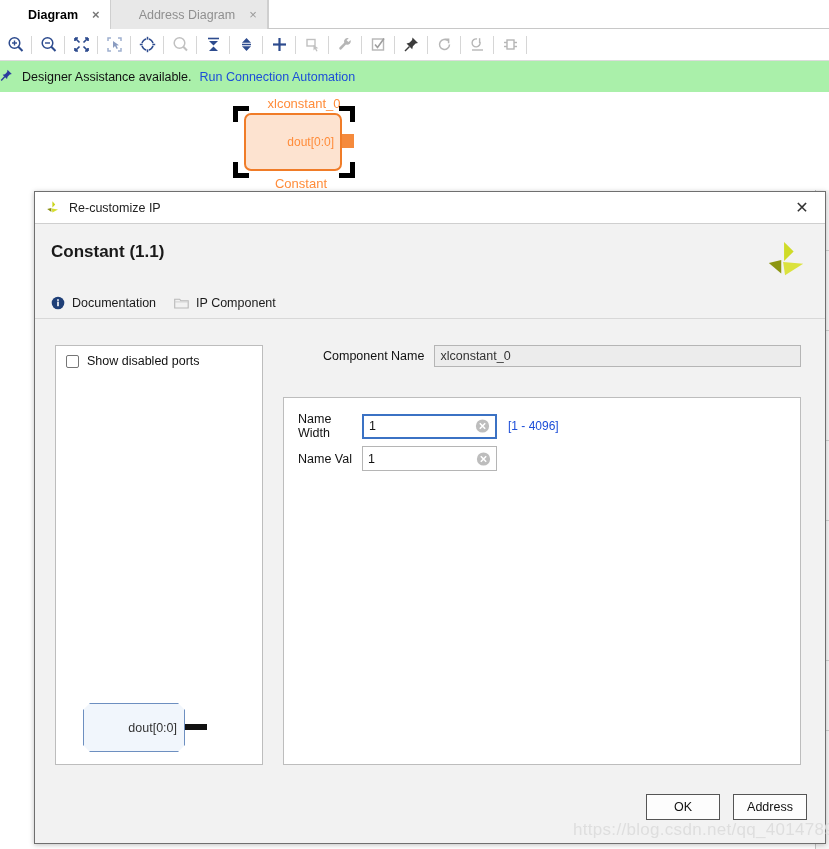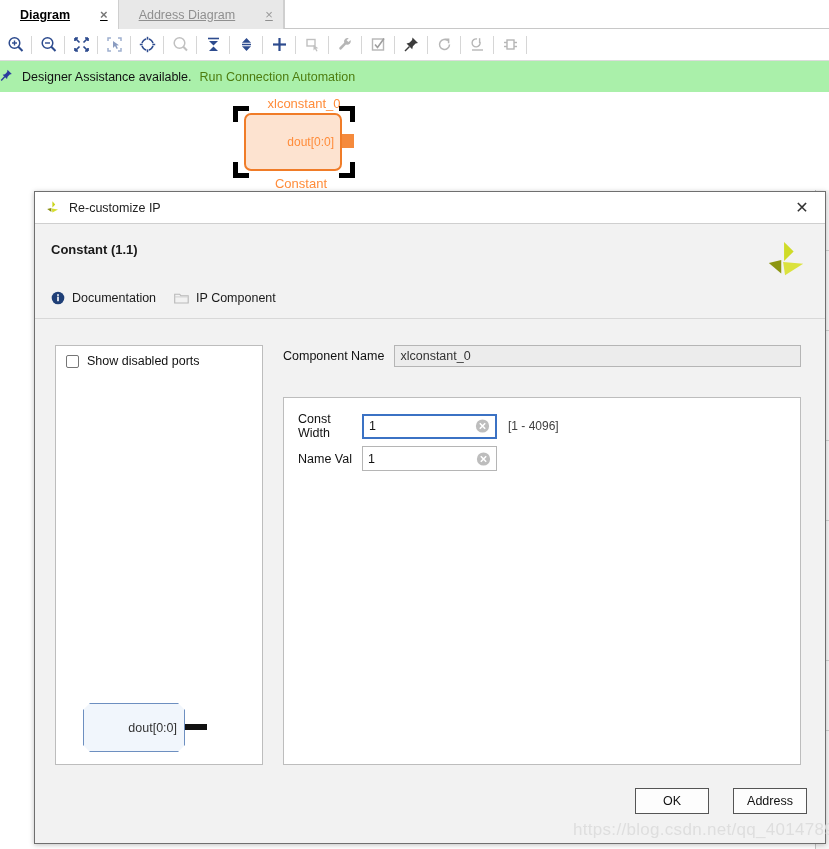--- a/index.html
+++ b/index.html
@@ -14,26 +14,25 @@
   #root { position: relative; width: 829px; height: 849px; background: #ffffff; }
 
   
   .tabbar {
     position: absolute; left: 0; top: 0; width: 829px; height: 29px;
     background: #e8e8e8;
     border-bottom: 1px solid #c8c8c8;
     display: flex; align-items: stretch;
   }
   .tab {
-    display: flex; align-items: center; gap: 30px;
-    padding: 0 10px 0 20px;
+    display: flex; align-items: center; gap: 14px;
+    padding: 0 10px 0 28px;
     height: 29px;
     font-size: 12.5px;
     border-right: 1px solid #cfcfcf;
-    text-decoration: underline;
   }
   .tab.active { background: #ffffff; color: #000; font-weight: bold; }
   .tab.inactive { background: #e8e8e8; color: #8f8f8f; }
   .tab .tab-close { color: #999; font-size: 13px; line-height: 1; cursor: pointer; }
   .tab.active .tab-close { color: #777; }
   .tabfill { flex: 1; background: #ffffff; border-left: 1px solid #cfcfcf; }
 
   
   .toolbar {
     position: absolute; left: 0; top: 29px; width: 829px; height: 32px;
@@ -50,21 +49,21 @@
 
   
   .banner {
     position: absolute; left: 0; top: 61px; width: 829px; height: 31px;
     background: #aaf0aa;
     display: flex; align-items: center;
     gap: 8px;
     font-size: 12.5px; color: #111;
   }
   .banner .blink {
-    color: #4d7c0f; cursor: pointer;
+    color: #1d4ed8; cursor: pointer;
   }
 
   
   .canvas {
     position: absolute; left: 0; top: 92px; width: 829px; height: 757px;
     background: #ffffff;
   }
   .blockwrap {
     position: absolute; left: 231px; top: 6px; width: 128px; height: 92px;
   }
@@ -122,32 +121,32 @@
     font-size: 12.5px; color: #222;
   }
   .dlg-close {
     margin-left: auto; width: 26px; height: 24px;
     display: flex; align-items: center; justify-content: center;
     font-size: 16px; color: #333; cursor: pointer;
   }
   .dlg-head {
     padding: 18px 16px 0 16px;
   }
-  .dlg-h1 { font-size: 13px; font-weight: bold; color: #1a1a1a; }
+  .dlg-h1 { font-size: 17px; font-weight: bold; color: #1a1a1a; }
   .dlg-links {
     display: flex; align-items: center; gap: 18px;
     margin-top: 34px; font-size: 12.5px; color: #1a1a1a;
   }
   .dlg-link { display: flex; align-items: center; gap: 7px; cursor: pointer; }
   .dlg-rule {
     position: absolute; left: 0; top: 126px; width: 790px; height: 1px; background: #d8d8d8;
   }
   .logo { position: absolute; right: 18px; top: 48px; width: 42px; height: 42px; }
 
-  .dlg-body { position: absolute; left: 0; top: 127px; width: 790px; bottom: 10px; }
+  .dlg-body { position: absolute; left: 0; top: 127px; width: 790px; bottom: 4px; }
 
   .leftpanel {
     position: absolute; left: 20px; top: 26px; width: 208px; height: 420px;
     background: #ffffff; border: 1px solid #bdbdbd;
   }
   .chkrow {
     display: flex; align-items: center; gap: 8px;
     padding: 8px 0 0 10px; font-size: 12.5px; color: #111;
   }
   .chkbox {
@@ -163,21 +162,21 @@
     clip-path: polygon(7px 0, 95px 0, 102px 7px, 102px 42px, 95px 49px, 7px 49px, 0 42px, 0 7px);
     display: flex; align-items: center; justify-content: flex-end;
     padding-right: 7px;
     font-size: 12.5px; color: #333;
   }
   .prevpin {
     position: absolute; left: 102px; top: 21px; width: 22px; height: 6px; background: #111;
   }
 
   .rightpanel {
-    position: absolute; left: 248px; top: 0px; width: 518px; height: 470px;
+    position: absolute; left: 248px; top: 0px; width: 518px; height: 470px; padding-left: 40px;
   }
   .cname-row {
     display: flex; align-items: center; gap: 10px; margin-top: 26px;
     font-size: 12.5px; color: #111;
   }
   .cname-input {
     flex: 1; height: 22px; background: #ececec; border: 1px solid #b5b5b5;
     display: flex; align-items: center; padding-left: 5px;
     font-size: 12.5px; color: #333;
   }
@@ -194,25 +193,25 @@
     position: relative; width: 135px; height: 25px;
     background: #ffffff; border: 1px solid #b5b5b5;
     display: flex; align-items: center; padding-left: 5px;
     font-size: 12.5px; color: #111;
   }
   .finput.focused { border: 2px solid #3b72c4; }
   .clearbtn {
     position: absolute; right: 5px; top: 50%; transform: translateY(-50%);
     width: 15px; height: 15px; cursor: pointer;
   }
-  .fhint { margin-left: 11px; font-size: 12px; color: #404040; }
+  .fhint { margin-left: 11px; font-size: 12px; color: #1d4ed8; }
 
   .btnrow {
     position: absolute; right: 18px; bottom: 19px;
-    display: flex; gap: 24px;
+    display: flex; gap: 13px;
   }
   .dbtn {
     width: 74px; height: 26px; background: #fdfdfd; border: 1px solid #555;
     display: flex; align-items: center; justify-content: center;
     font-size: 12.5px; color: #111; cursor: pointer;
   }
 
   .watermark {
     position: absolute; left: 573px; top: 820px;
     font-size: 17px; color: #dedede; letter-spacing: 0.3px;
@@ -500,21 +499,21 @@
         <div class="cname-row">
           <span>Component Name</span>
           <div class="cname-input">
             <span>xlconstant_0</span>
           </div>
         </div>
 
         <div class="groupbox">
 
           <div class="fieldrow">
-            <span class="flabel">Const Width</span>
+            <span class="flabel">Name Width</span>
             <div class="finput focused">
               <span>1</span>
               <svg class="clearbtn" viewBox="0 0 15 15">
                 <circle cx="7.5" cy="7.5" r="6.6" fill="#bdbdbd"></circle>
                 <path d="M4.8 4.8 L10.2 10.2 M10.2 4.8 L4.8 10.2" stroke="#ffffff" stroke-width="1.6"></path>
               </svg>
             </div>
             <span class="fhint">[1 - 4096]</span>
           </div>
 

